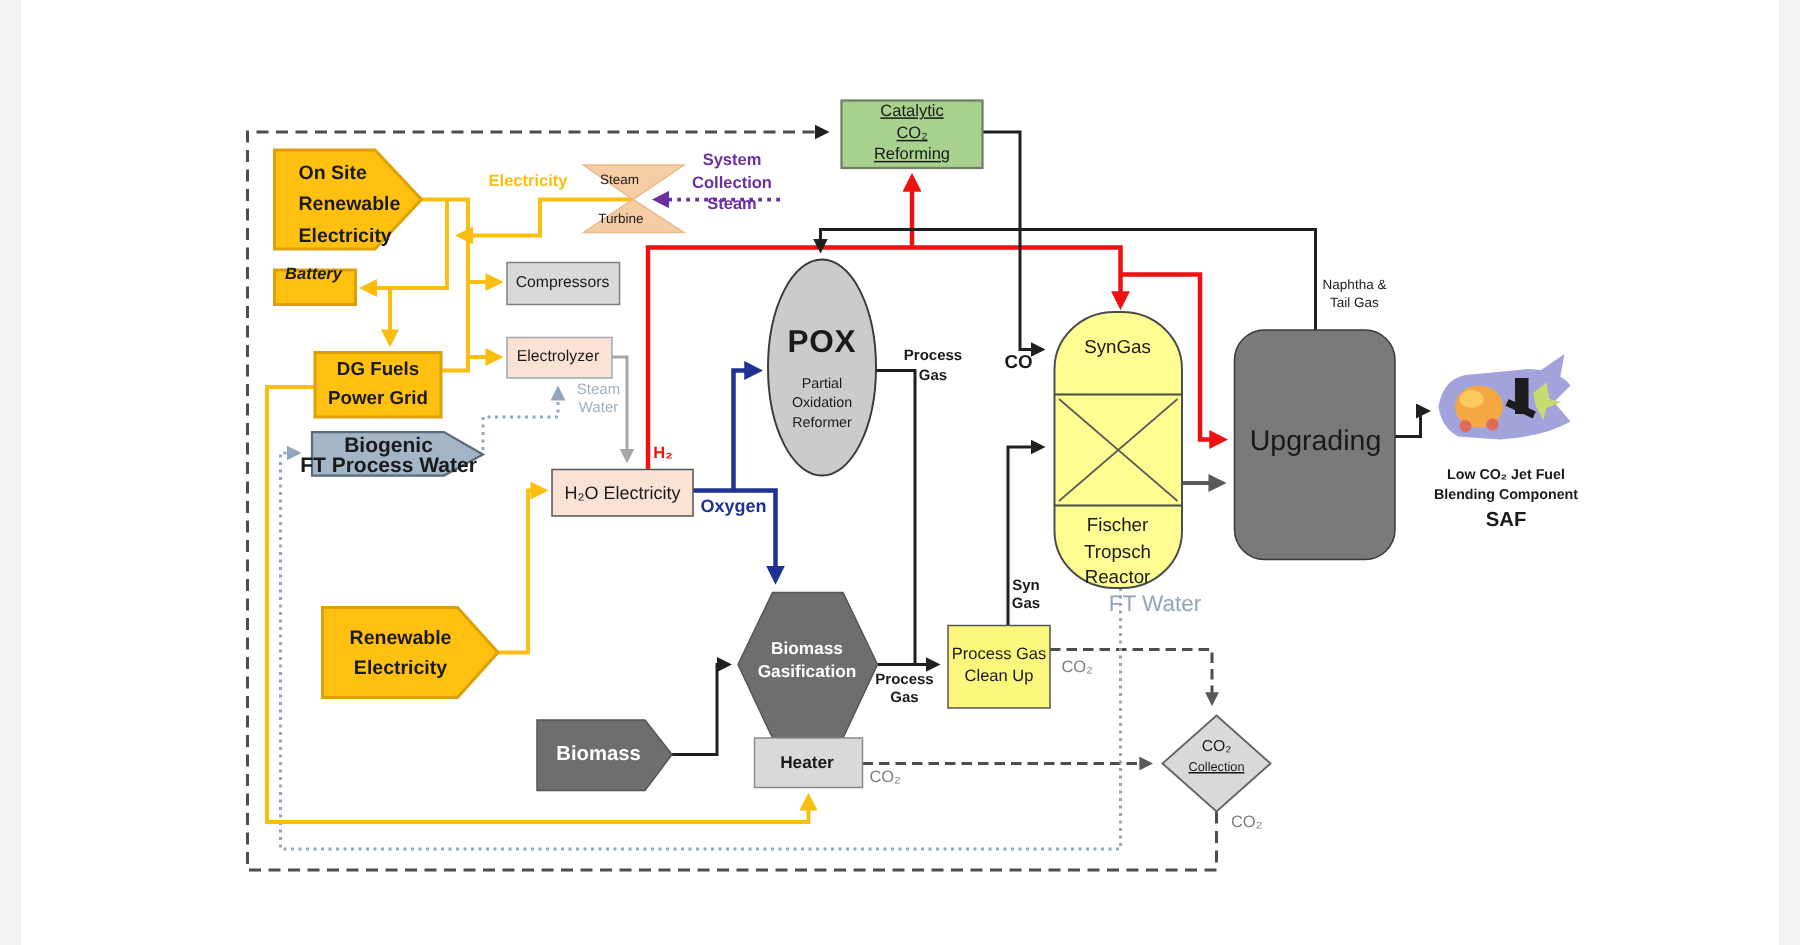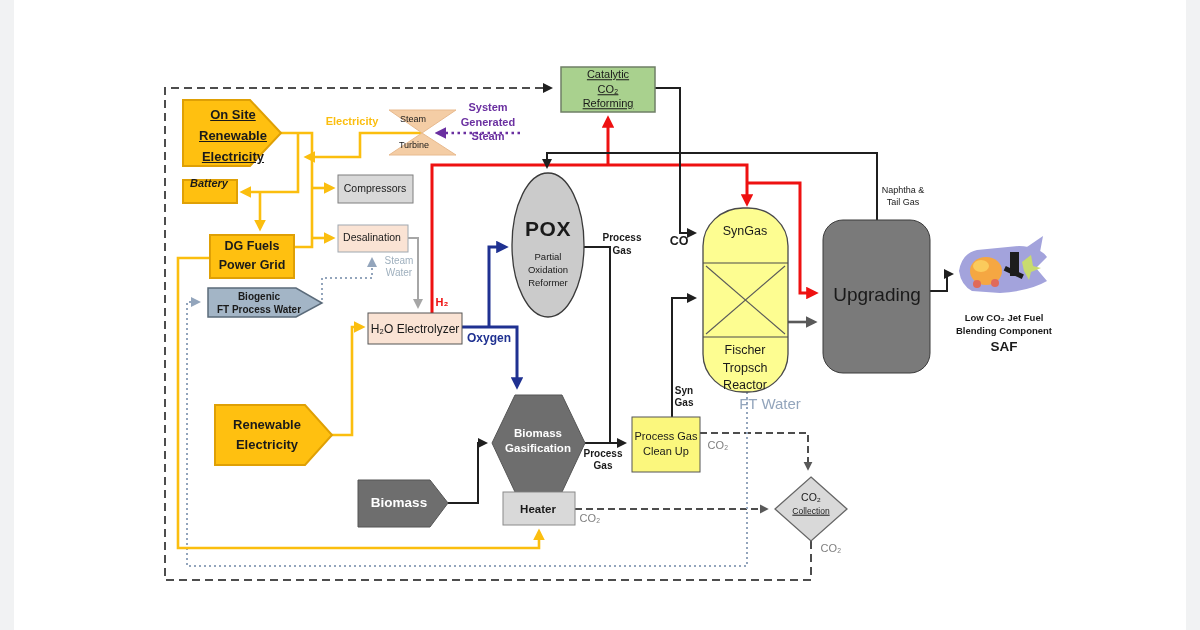--- a/index.html
+++ b/index.html
@@ -2,21 +2,21 @@
 <html><head>
 <meta charset="utf-8">
 <style>
   html,body{margin:0;padding:0;background:#fff;}
   #stage{position:relative;width:1200px;height:630px;background:#ffffff;overflow:hidden;
          font-family:"Liberation Sans",sans-serif;}
   .edge{position:absolute;top:0;width:14px;height:630px;background:#f1f2f3;}
   svg{position:absolute;left:0;top:0;}
   .lbl{position:absolute;transform:translate(-50%,-50%);white-space:pre-line;text-align:center;
        color:#1a1a1a;line-height:1.25;pointer-events:none;}
-  .lbl-left{position:absolute;white-space:pre-line;text-align:center;color:#1a1a1a;pointer-events:none;text-decoration:underline;}
+  .lbl-left{position:absolute;white-space:pre-line;text-align:left;color:#1a1a1a;pointer-events:none;}
   .b{font-weight:bold;}
 </style>
 </head>
 <body>
 
 <div id="stage">
   <div class="edge" style="left:0;"></div>
   <div class="edge" style="left:1186px;"></div>
 
   <svg width="1200" height="630" viewBox="0 0 1200 630">
@@ -129,33 +129,33 @@
   </svg>
 
   <div class="lbl-left b" style="left:199px;top:104px;font-size:13px;line-height:21px;">On Site
 Renewable
 Electricity</div>
   <div class="lbl b" style="left:209px;top:184px;font-size:11px;font-style:italic;">Battery</div>
   <div class="lbl b" style="left:252px;top:256px;font-size:12.5px;line-height:19px;">DG Fuels
 Power Grid</div>
   <div class="lbl b" style="left:267px;top:435px;font-size:13px;line-height:20px;">Renewable
 Electricity</div>
-  <div class="lbl b" style="left:259px;top:303px;font-size:10px;line-height:12.5px;">Biogenic
+  <div class="lbl b" style="left:259px;top:303px;font-size:14px;line-height:12.5px;">Biogenic
 FT Process Water</div>
   <div class="lbl" style="left:413px;top:120px;font-size:9px;">Steam</div>
   <div class="lbl" style="left:414px;top:146px;font-size:9px;">Turbine</div>
   <div class="lbl b" style="left:352px;top:122px;font-size:11px;color:#FBBE0F;">Electricity</div>
   <div class="lbl b" style="left:488px;top:122px;font-size:11px;line-height:14.5px;color:#6A2FA0;">System
-Generated
+Collection
 Steam</div>
   <div class="lbl" style="left:375px;top:189px;font-size:10.5px;">Compressors</div>
-  <div class="lbl" style="left:372px;top:238px;font-size:10.5px;">Desalination</div>
+  <div class="lbl" style="left:372px;top:238px;font-size:10.5px;">Electrolyzer</div>
   <div class="lbl" style="left:399px;top:266px;font-size:10px;line-height:11.5px;color:#9FB0BE;">Steam
 Water</div>
-  <div class="lbl" style="left:415px;top:329px;font-size:12px;">H₂O Electrolyzer</div>
+  <div class="lbl" style="left:415px;top:329px;font-size:12px;">H₂O Electricity</div>
   <div class="lbl b" style="left:442px;top:303px;font-size:11px;color:#EE1111;">H₂</div>
   <div class="lbl b" style="left:489px;top:338px;font-size:12px;color:#1F3191;">Oxygen</div>
   <div class="lbl" style="left:608px;top:89px;font-size:11px;line-height:14.5px;text-decoration:underline;">Catalytic
 CO₂
 Reforming</div>
   <div class="lbl b" style="left:548px;top:229px;font-size:21px;letter-spacing:0.5px;">POX</div>
   <div class="lbl" style="left:548px;top:269px;font-size:9.5px;line-height:13px;">Partial
 Oxidation
 Reformer</div>
   <div class="lbl b" style="left:622px;top:244px;font-size:10px;line-height:13px;">Process

